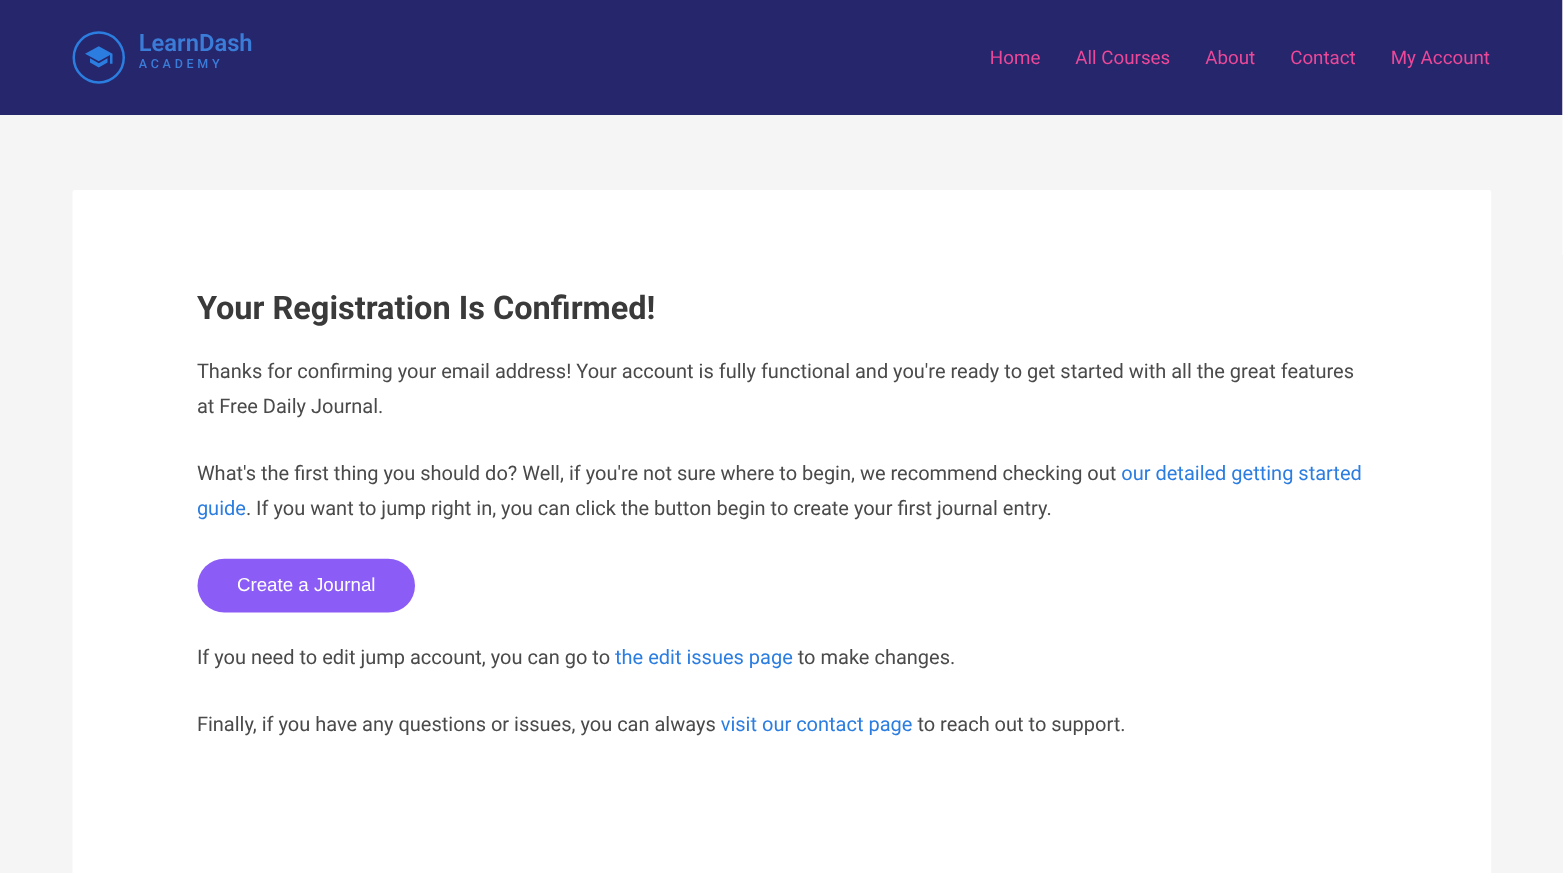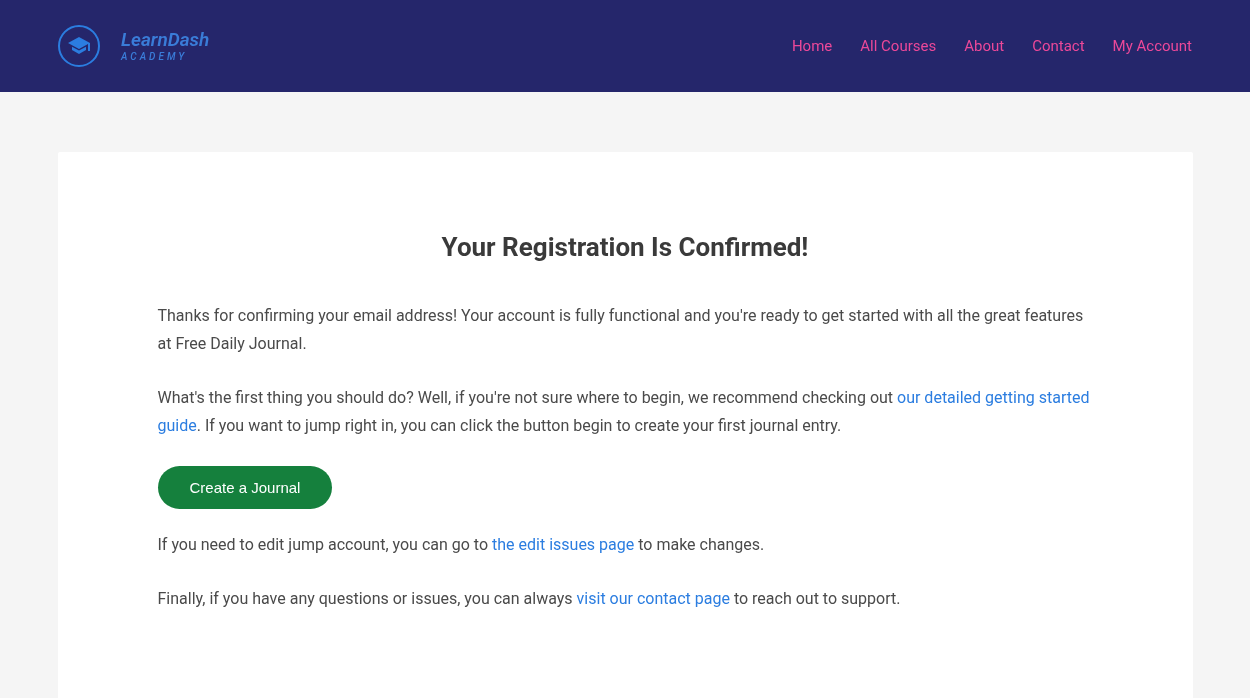--- a/index.html
+++ b/index.html
@@ -18,23 +18,21 @@
       background-color: #25266b;
       height: 92px;
       display: flex;
       align-items: center;
       justify-content: space-between;
       padding: 0 58px;
     }
     
     .logo-container {
       display: flex;
-      align-items: center;
-      gap: 21px;
-      font-style: italic;
+      gap: 11px;
     }
     
     .logo-icon {
       width: 42px;
       height: 42px;
       border: 2px solid #2b7de0;
       border-radius: 50%;
       display: flex;
       align-items: center;
       justify-content: center;
@@ -76,40 +74,39 @@
       margin: 60px auto 0;
       background-color: #ffffff;
       padding: 80px 100px 100px;
       border-radius: 2px;
     }
     
     .page-title {
       color: #3a3a3a;
       font-size: 26px;
       font-weight: 700;
-      margin-bottom: 40px;
-      text-align: center;
+      margin-bottom: 21px;
     }
     
     .body-text {
       color: #4a4a4a;
       font-size: 16px;
       line-height: 1.75;
       margin-bottom: 26px;
     }
     
     .inline-link {
       color: #2b7de0;
       text-decoration: none;
       cursor: pointer;
     }
     
     .cta-button {
       display: inline-block;
-      background-color: #15803d;
+      background-color: #8b5cf6;
       color: #ffffff;
       font-size: 15px;
       padding: 13px 32px;
       border-radius: 24px;
       border: none;
       cursor: pointer;
       margin-bottom: 22px;
     }
   </style>
 </head>

